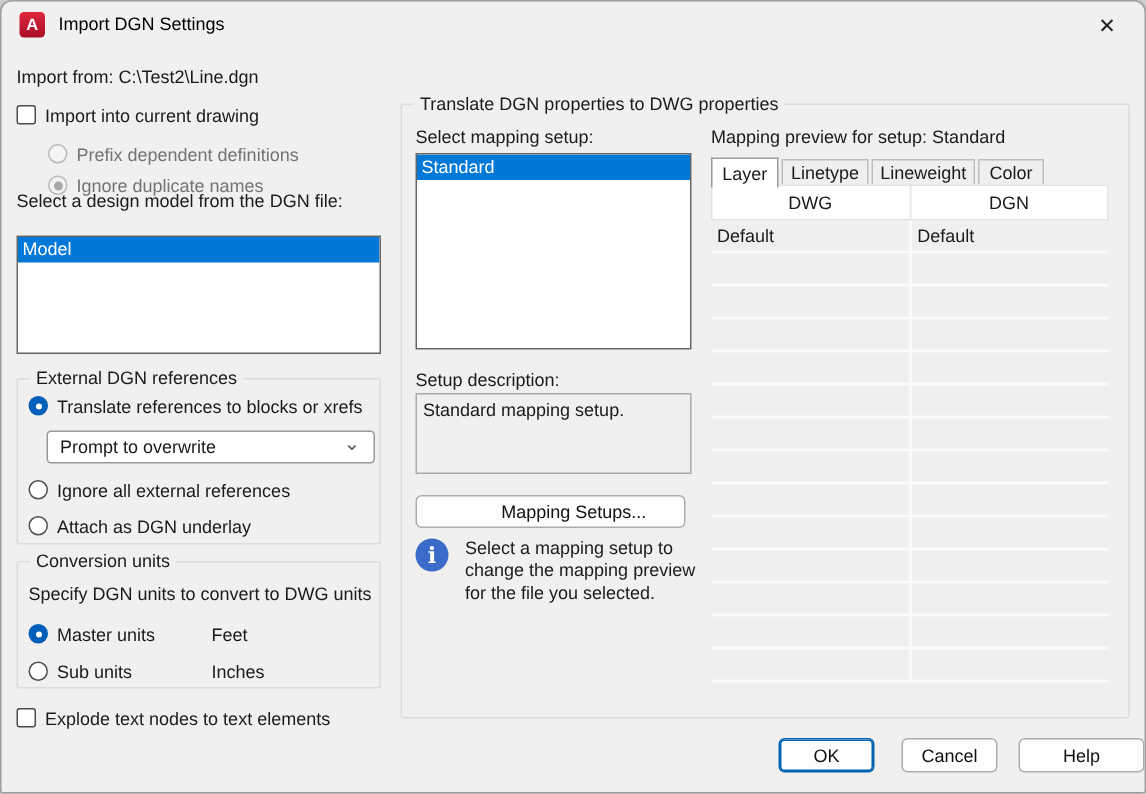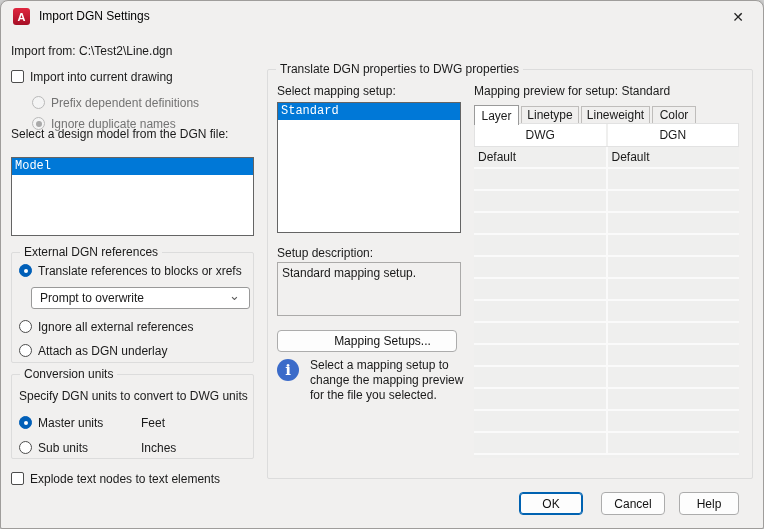--- a/index.html
+++ b/index.html
@@ -24,21 +24,21 @@
   .label { position:absolute; white-space:nowrap; }
   .checkbox { position:absolute; width:13px; height:13px; background:#fff; border:1px solid #4d4d4d; border-radius:2px; }
   .radio { position:absolute; width:13px; height:13px; border-radius:50%; background:#fff; border:1px solid #4d4d4d; }
   .radio.sel { background:#005fb8; border:1px solid #005fb8; }
   .radio.sel::after { content:""; position:absolute; left:3.5px; top:3.5px; width:4px; height:4px; border-radius:50%; background:#fff; }
   .radio.dis { border:1px solid #b9b9b9; background:#f4f4f4; }
   .radio.dis.sel-gray::after { content:""; position:absolute; left:2.5px; top:2.5px; width:6px; height:6px; border-radius:50%; background:#a9a9a9; }
   .dis-text { color:#737373; }
   .groupbox { position:absolute; border:1px solid #dcdcdc; border-radius:2px; }
   .group-title { position:absolute; top:-8px; left:8px; background:#f1f0ef; padding:0 4px; white-space:nowrap; }
-  .listbox { position:absolute; background:#fff; border:1px solid #646464; overflow:hidden;font-family:Liberation Mono, monospace; }
+  .listbox { position:absolute; background:#fff; border:1px solid #646464; overflow:hidden; }
   .list-item-sel { height:17px; background:#0078d7; color:#fff; padding:1px 0 0 3px; }
   .dropdown { position:absolute; background:#fff; border:1px solid #999; border-radius:3px; }
   .dropdown .dd-text { position:absolute; left:8px; top:3px; }
   .dropdown .dd-chev { position:absolute; right:9px; top:0px; color:#5c5c5c; font-size:13px; }
   .sunkenbox { position:absolute; background:#f1f0ef; border:1px solid #abaaa9; }
   .btn { position:absolute; background:#fdfdfd; border:1px solid #acacac; border-radius:4px;
     display:flex; align-items:center; justify-content:center; color:#111; cursor:pointer; }
   .btn.default { border:1px solid #0062b1; box-shadow:0 0 0 1px #0062b1 inset; }
   .info-icon { position:absolute; width:22px; height:22px; border-radius:50%; background:#3b6bc9; color:#fff;
     display:flex; align-items:center; justify-content:center; font-family:"DejaVu Serif", serif;
@@ -221,17 +221,17 @@
         </div>
       </div>
   </div>
 
   <div class="btn default" style="left:518px; top:491px; width:64px; height:23px;">
     <span class="footer-btn-label">OK</span>
   </div>
   <div class="btn" style="left:600px; top:491px; width:64px; height:23px;">
     <span class="footer-btn-label">Cancel</span>
   </div>
-  <div class="btn" style="left:678px; top:491px; width:60px; height:23px;">
+  <div class="btn" style="left:678px; top:491px; width:84px; height:23px;">
     <span class="footer-btn-label">Help</span>
   </div>
 
 </div>
 
 </body></html>

